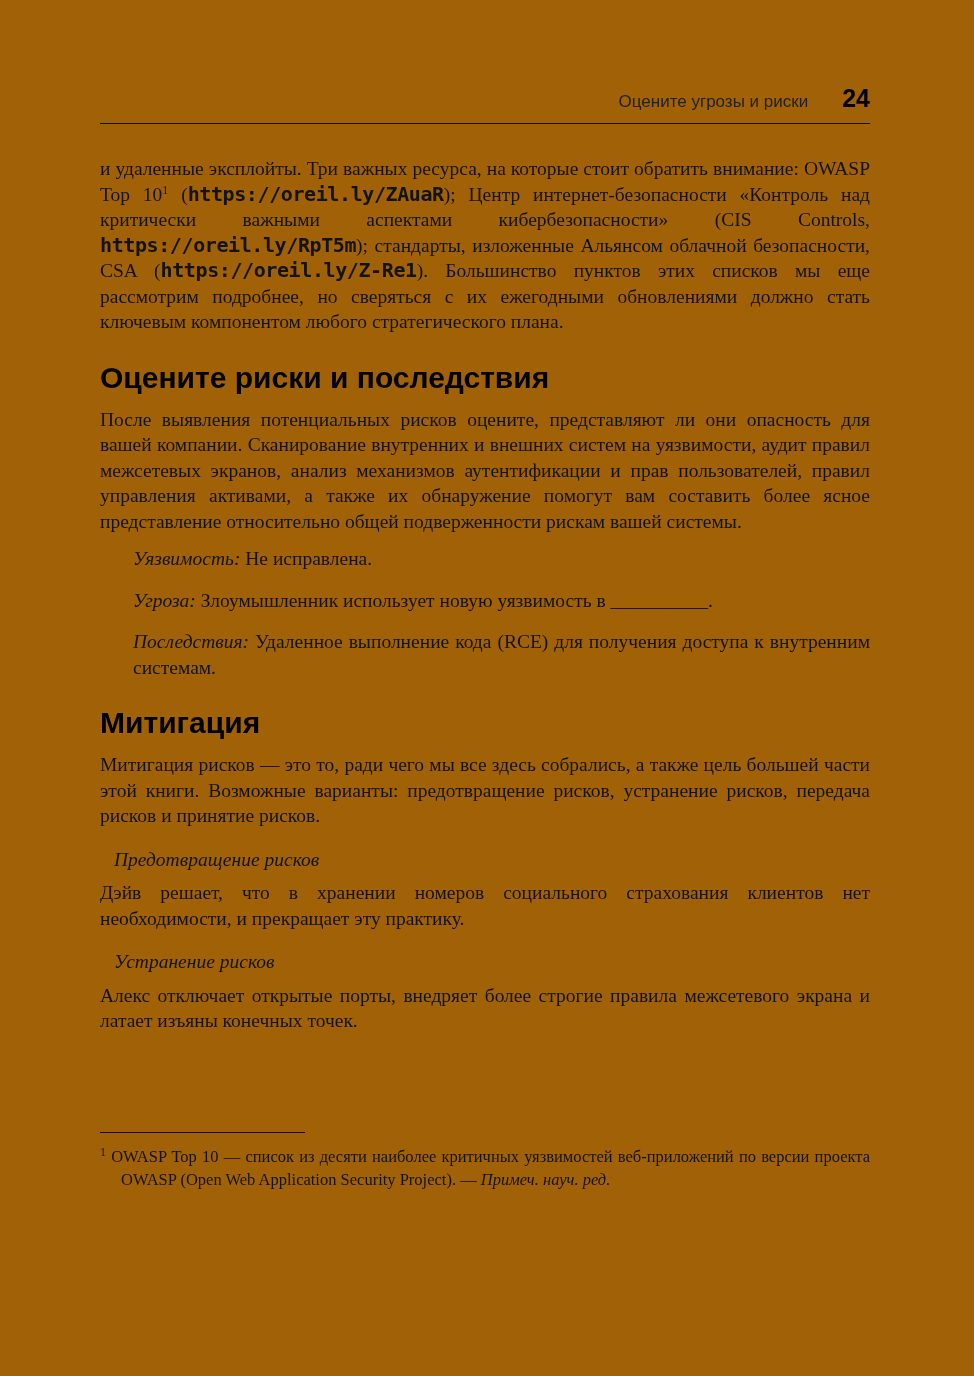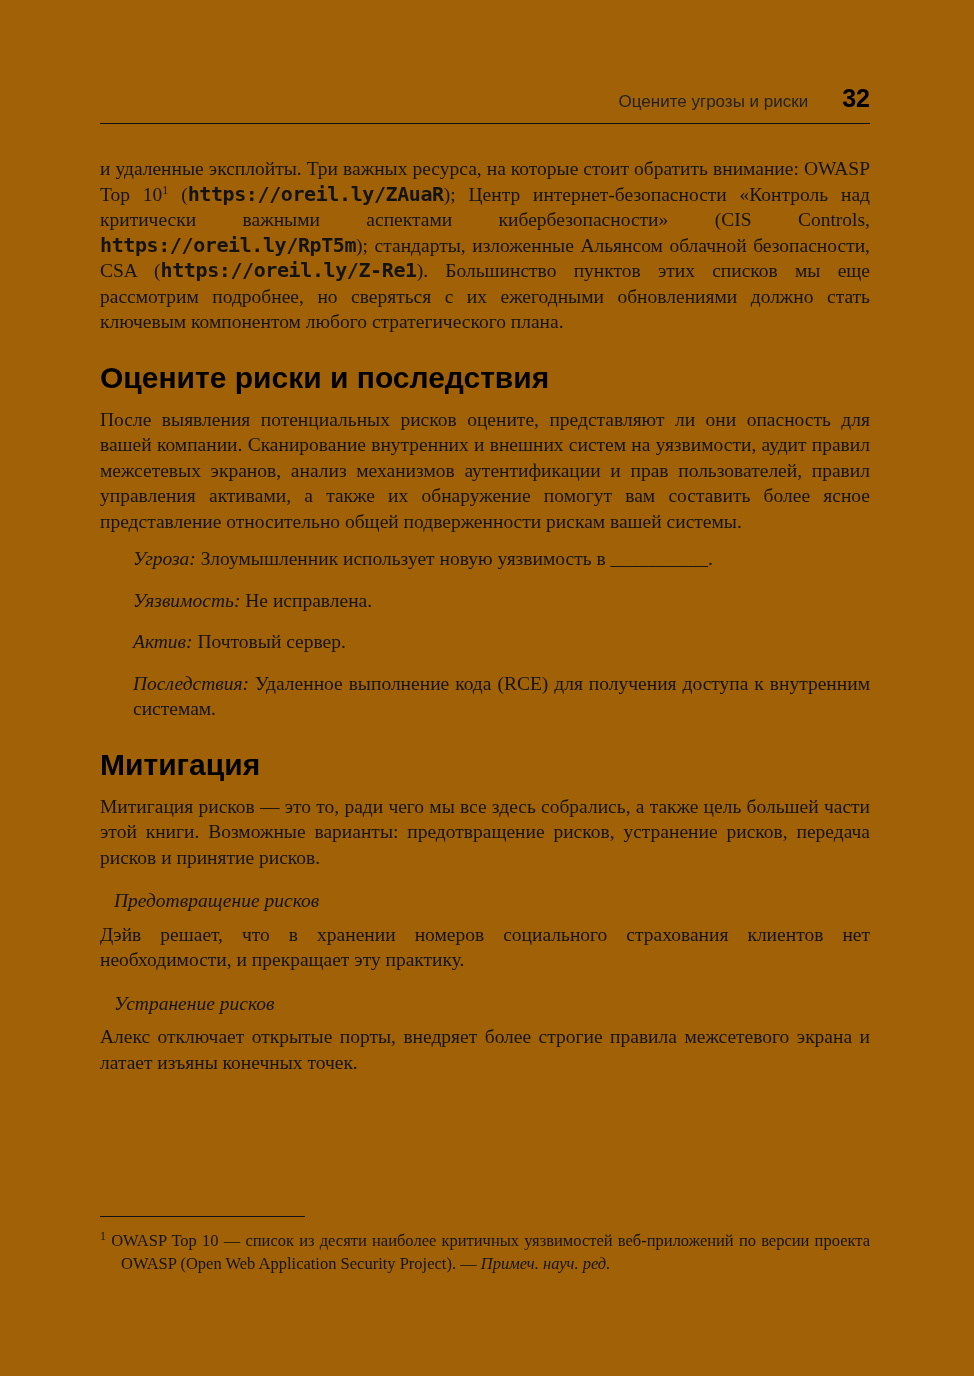--- a/index.html
+++ b/index.html
@@ -26,48 +26,47 @@
   }
   sup { font-size: 12px; line-height: 0; }
   .h {
     font-family: "Liberation Sans", sans-serif; font-size: 30px; font-weight: bold;
     color: #000; margin: 26px 0 12px 0;
   }
   .ex { margin: 0 0 16px 33px; }
   .italic, .it { font-style: italic; }
   .subhead { font-style: italic; font-size: 19.5px; line-height: 25.5px; margin: 18px 0 8px 14px; }
   .ind { }
-  .footnote-area { position: absolute; left: 100px; right: 104px; top: 1216px; }
+  .footnote-area { position: absolute; left: 100px; right: 104px; top: 1132px; }
   .footrule { border: none; border-top: 1.5px solid #111; width: 205px; margin: 0; }
   .fn {
     font-size: 16.5px; line-height: 23px; margin: 12px 0 0 0;
     padding-left: 21px; text-indent: -21px; text-align: justify;
   }
 </style>
 </head>
 <body>
 
 <div class="page">
 
   <header class="pagehead">
     <span class="running">Оцените угрозы и риски</span>
-    <span class="pnum">32</span>
+    <span class="pnum">24</span>
   </header>
   <hr class="headrule">
 
   <main>
     <p class="body"><span>и удаленные эксплойты. Три важных ресурса, на которые стоит обратить внимание: OWASP Top 10</span><sup>1</sup><span> (</span><span class="mono">https://oreil.ly/ZAuaR</span><span>); Центр интернет-безопасности «Контроль над критически важными аспектами кибербезопасности» (CIS Controls, </span><span class="mono">https://oreil.ly/RpT5m</span><span>); стандарты, изложенные Альянсом облачной безопасности, CSA (</span><span class="mono">https://oreil.ly/Z-Re1</span><span>). Большинство пунктов этих списков мы еще рассмотрим подробнее, но сверяться с их ежегодными обновлениями должно стать ключевым компонентом любого стратегического плана.</span></p>
 
     <h2 class="h">Оцените риски и последствия</h2>
     <p class="body">После выявления потенциальных рисков оцените, представляют ли они опасность для вашей компании. Сканирование внутренних и внешних систем на уязвимости, аудит правил межсетевых экранов, анализ механизмов аутентификации и прав пользователей, правил управления активами, а также их обнаружение помогут вам составить более ясное представление относительно общей подверженности рискам вашей системы.</p>
 
     <div>
+      <p class="body ex"><span class="it">Уязвимость:</span><span> Не исправлена.</span></p>
       <p class="body ex"><span class="it">Угроза:</span><span> Злоумышленник использует новую уязвимость в __________.</span></p>
-      <p class="body ex"><span class="it">Уязвимость:</span><span> Не исправлена.</span></p>
-      <p class="body ex"><span class="it">Актив:</span><span> Почтовый сервер.</span></p>
       <p class="body ex"><span class="it">Последствия:</span><span> Удаленное выполнение кода (RCE) для получения доступа к внутренним системам.</span></p>
     </div>
 
     <h2 class="h">Митигация</h2>
     <p class="body">Митигация рисков — это то, ради чего мы все здесь собрались, а также цель большей части этой книги. Возможные варианты: предотвращение рисков, устранение рисков, передача рисков и принятие рисков.</p>
 
     <p class="subhead">Предотвращение рисков</p>
     <p class="body ind">Дэйв решает, что в хранении номеров социального страхования клиентов нет необходимости, и прекращает эту практику.</p>
 
     <p class="subhead">Устранение рисков</p>

